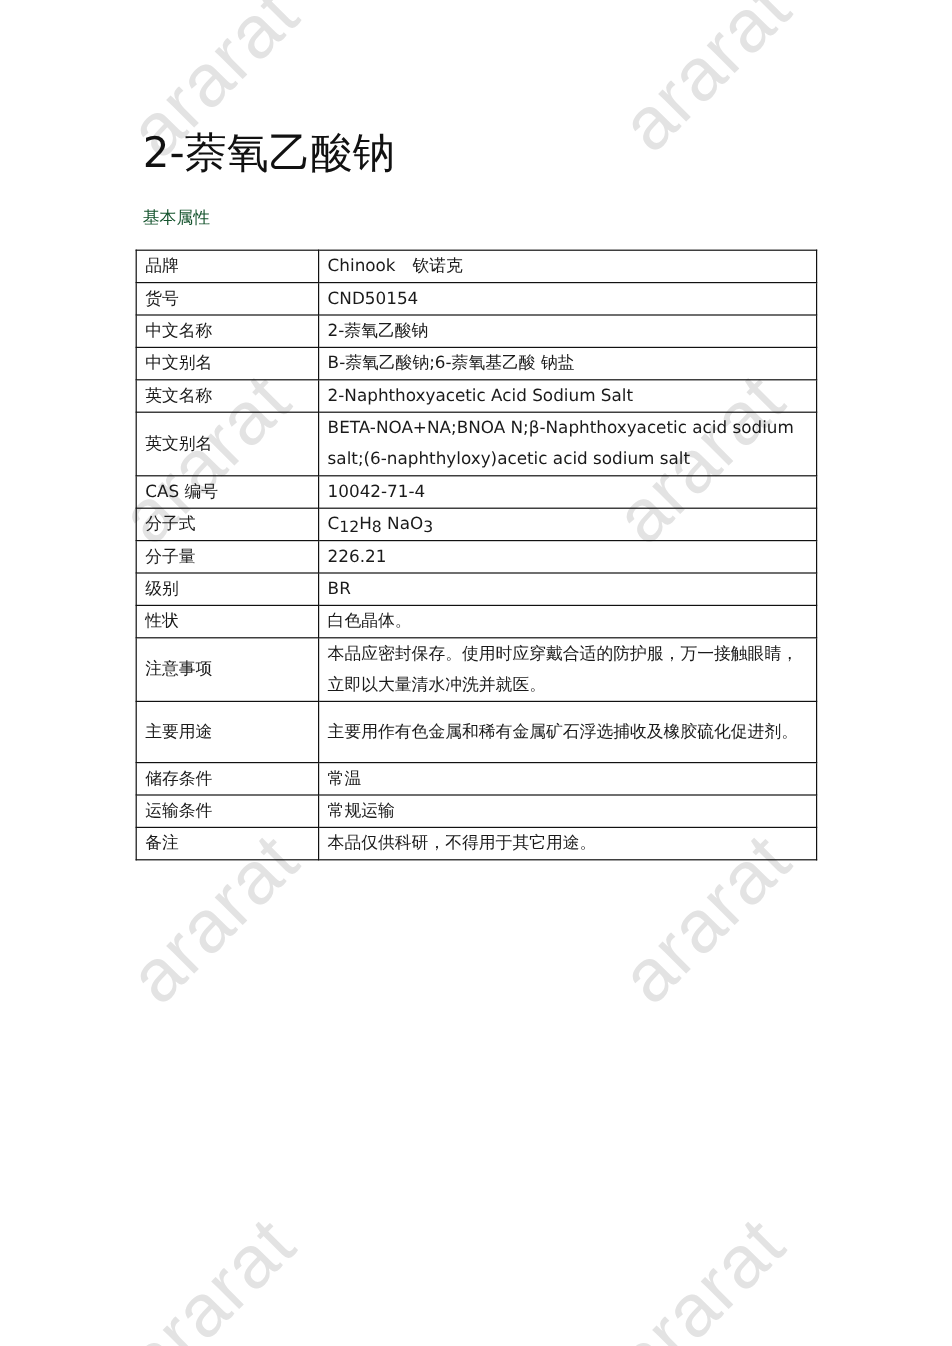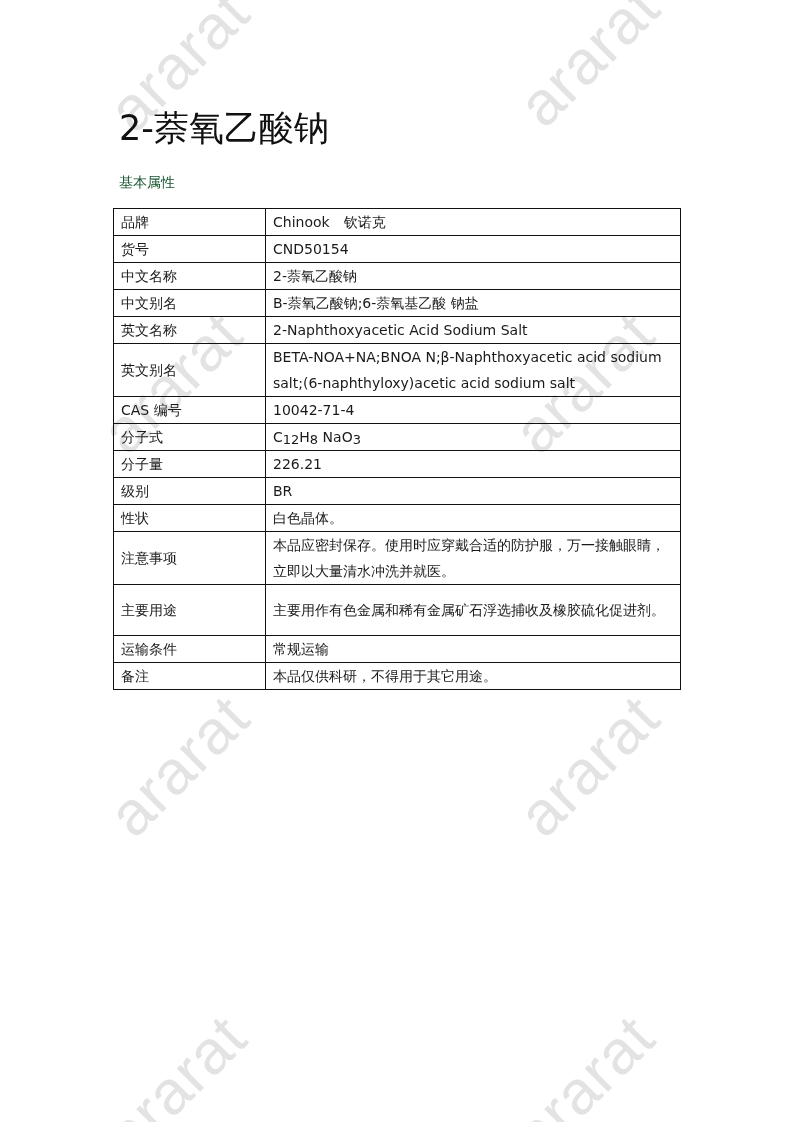--- a/index.html
+++ b/index.html
@@ -147,20 +147,24 @@
     </tr>
     <tr class="double">
       <td class="key">注意事项</td>
       <td class="value">本品应密封保存。使用时应穿戴合适的防护服，万一接触眼睛，立即以大量清水冲洗并就医。</td>
     </tr>
     <tr class="double">
       <td class="key">主要用途</td>
       <td class="value">主要用作有色金属和稀有金属矿石浮选捕收及橡胶硫化促进剂。</td>
     </tr>
     <tr class="single">
+      <td class="key">储存条件</td>
+      <td class="value">常温</td>
+    </tr>
+    <tr class="single">
       <td class="key">运输条件</td>
       <td class="value">常规运输</td>
     </tr>
     <tr class="single">
       <td class="key">备注</td>
       <td class="value">本品仅供科研，不得用于其它用途。</td>
     </tr>
   </tbody>
 </table>
 

